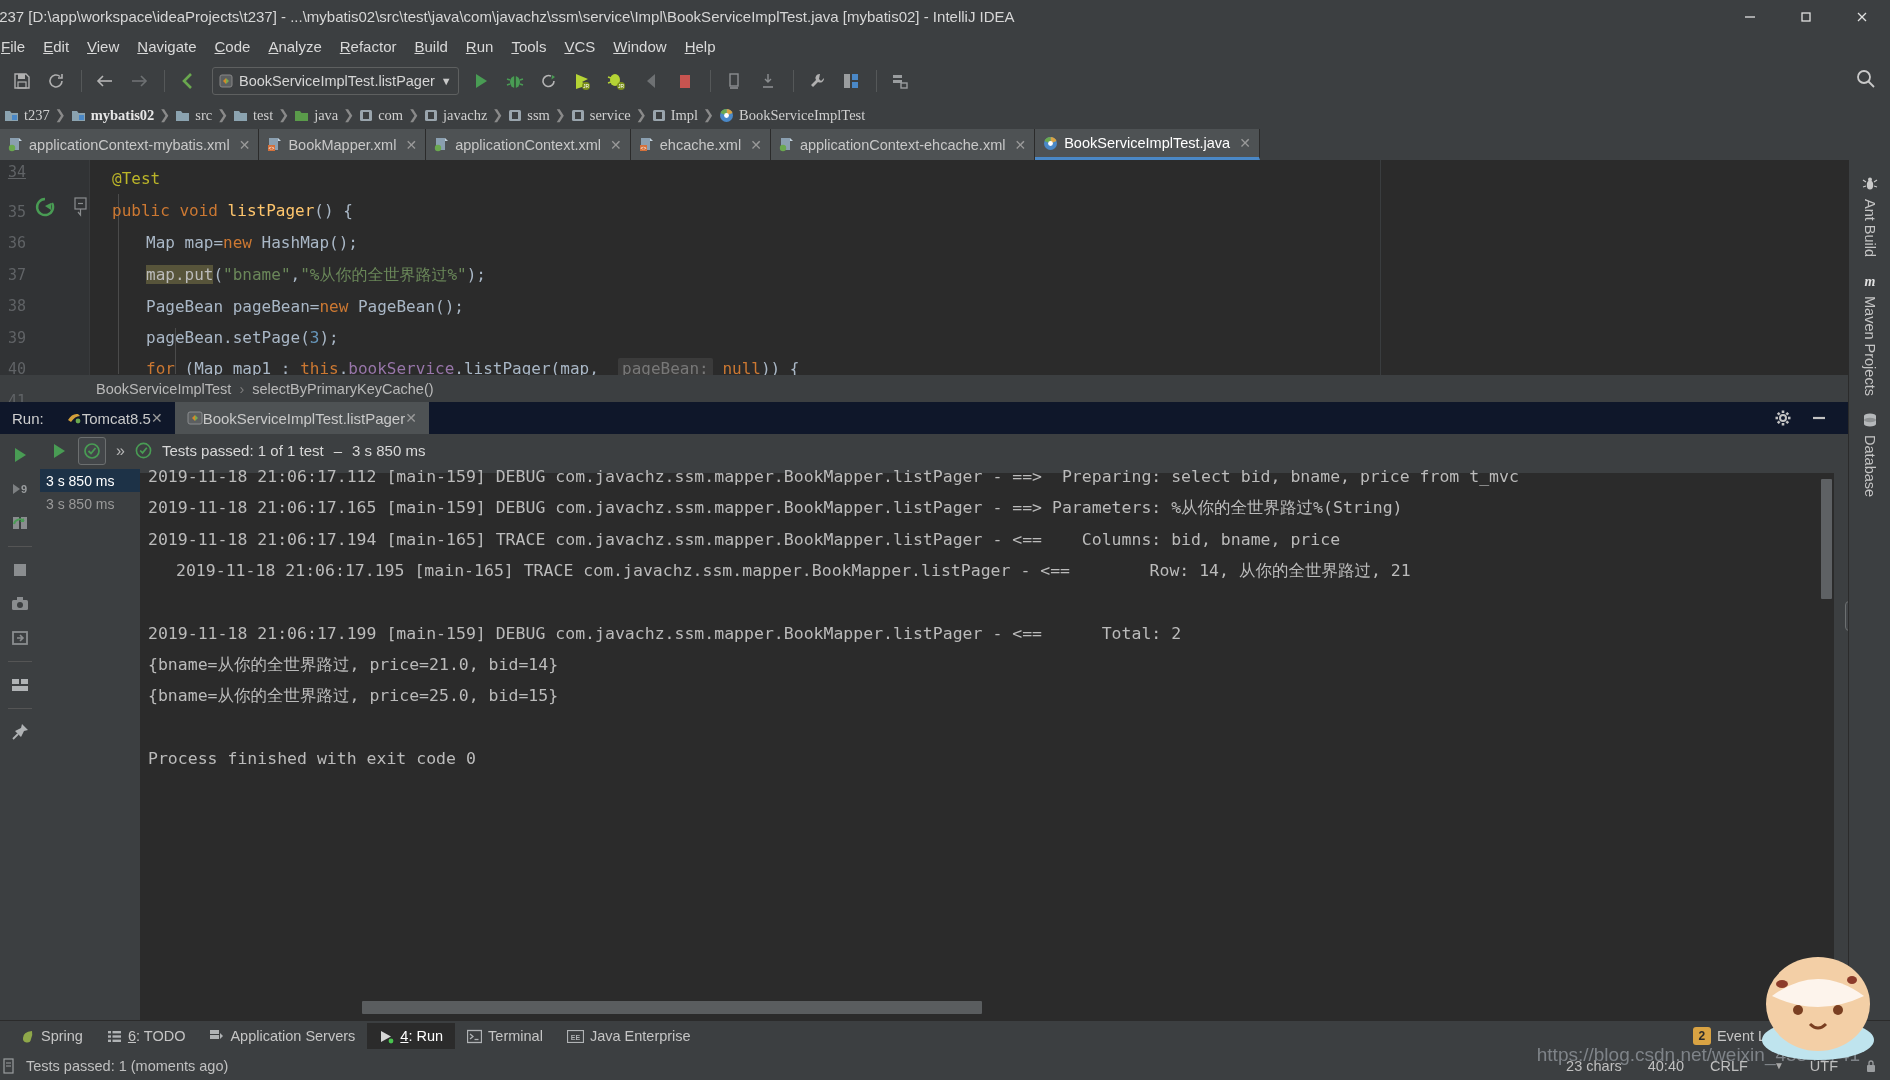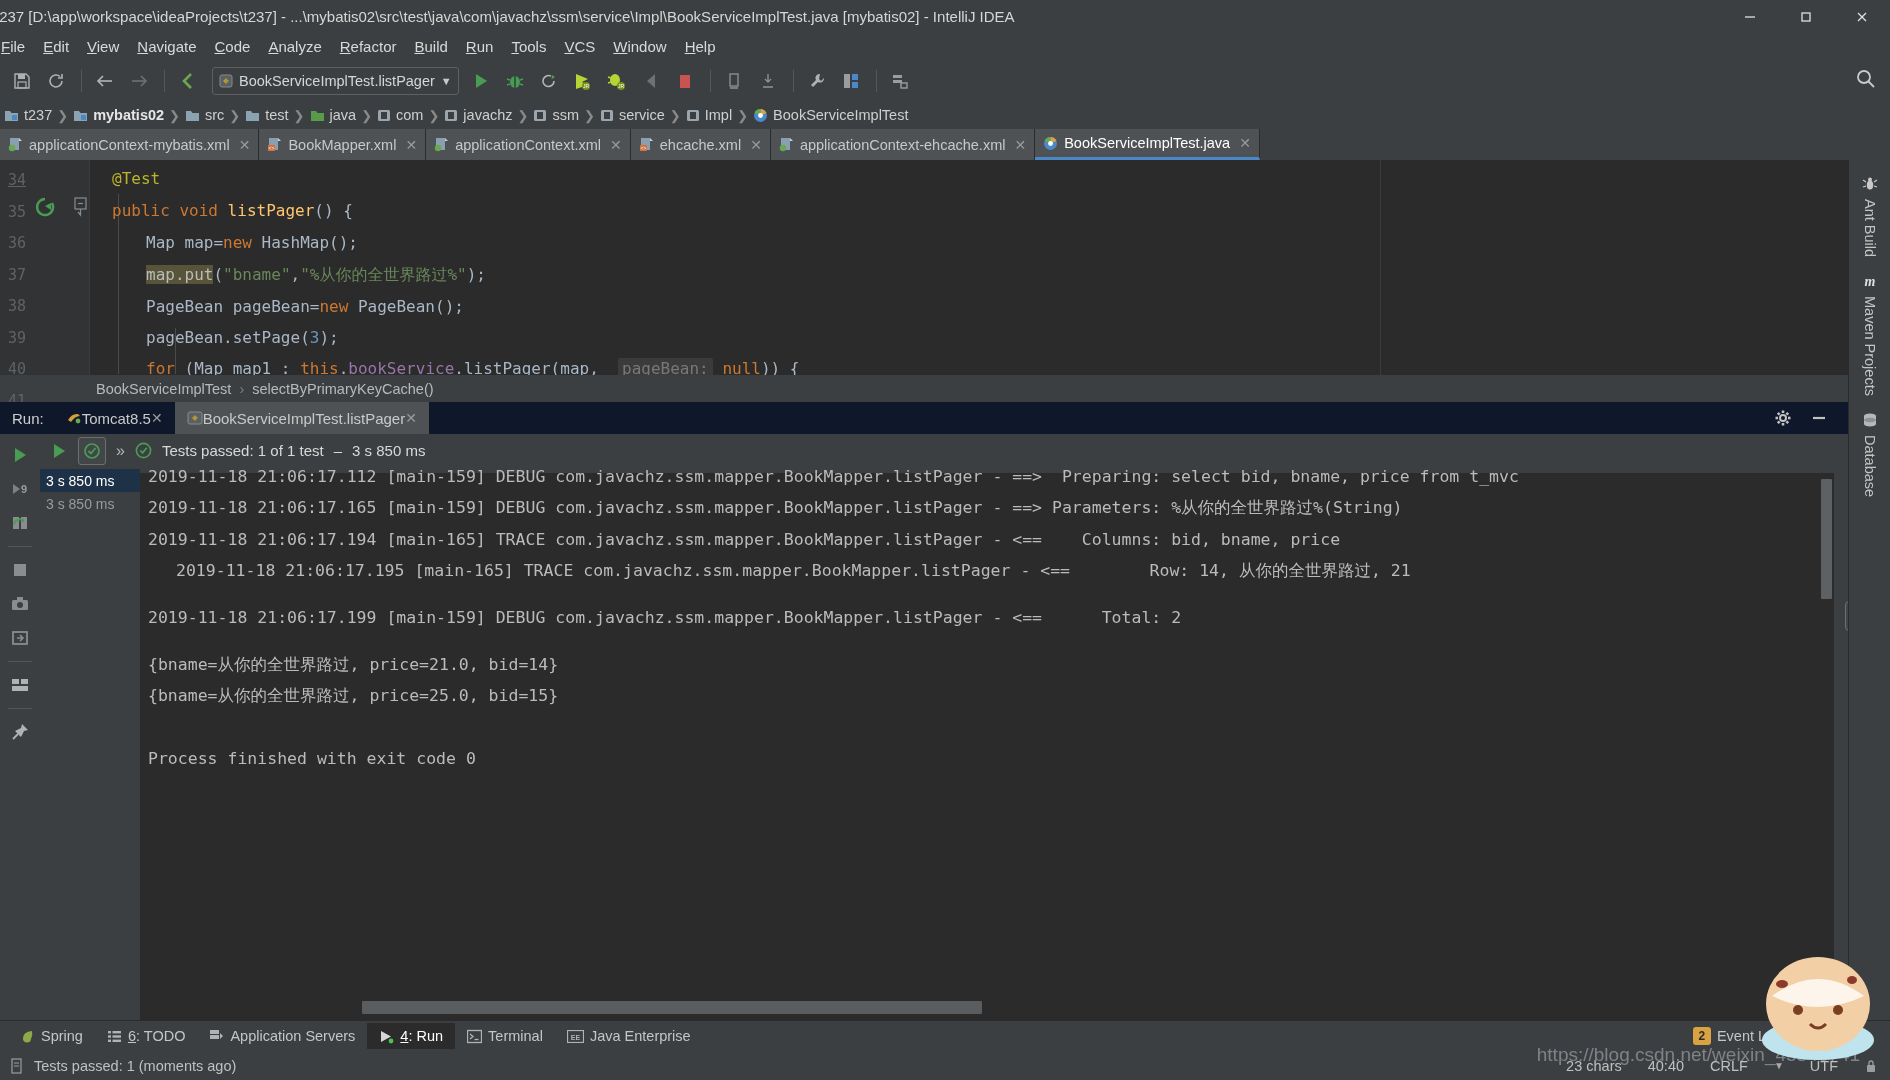--- a/index.html
+++ b/index.html
@@ -34,21 +34,21 @@
   .tb-icon { width:32px; height:30px; display:flex; align-items:center; justify-content:center; margin-right:2px; }
   .tb-sep { width:1px; height:22px; background:#555859; margin:0 7px; }
   .runconfig {
     height: 28px; border:1px solid #5e6060; border-radius:3px; background:#3c3f41;
     display:flex; align-items:center; padding: 0 6px; margin: 0 6px; gap:6px;
   }
   .runconfig .rc-label { font-size:14.5px; color:#d6d6d6; white-space:nowrap; }
   .search-right { position:absolute; right: 12px; top: 6px; }
 
   
-  .navbar { height: 28px; flex: 0 0 28px; background:#3c3f41; display:flex; align-items:center; padding-left:0px; }
+  .navbar { height: 28px; flex: 0 0 28px; background:#3c3f41; display:flex; align-items:center; padding-left:0px;font-family:Liberation Serif, serif; }
   .crumb { display:flex; align-items:center; height:24px; padding: 0 4px 0 4px; gap:5px; font-size:14.5px; color:#cfcfcf; white-space:nowrap;}
   .crumb.bold { font-weight:bold; color:#e6e6e6; }
   .crumb-sep { color:#8a8a8a; font-size:13px; margin: 0 1px; }
 
   
   .tabs { height: 31px; flex:0 0 31px; background:#3c3f41; display:flex; align-items:flex-end; }
   .tab {
     height: 31px; display:flex; align-items:center; gap:6px; padding: 0 8px 0 8px;
     font-size:14.5px; color:#c8c8c8; border-right:1px solid #2b2b2b; white-space:nowrap;
     background:#4e5254;
@@ -117,21 +117,21 @@
   .vtab { writing-mode: vertical-rl; font-size:14.5px; color:#c4c4c4; padding:8px 0; display:flex; align-items:center; gap:7px; }
 
   
   .toolwindow-bar { height:31px; flex:0 0 31px; background:#3c3f41; display:flex; align-items:center; gap:0px; padding-left:8px; border-top:1px solid #2b2b2b;}
   .tw-btn { display:flex; align-items:center; gap:6px; font-size:14.5px; color:#c5c5c5; padding: 4px 12px; height:26px; white-space:nowrap;}
   .tw-btn.active { background:#2b2b2b; color:#ffffff; }
   .tw-btn u { text-decoration: underline; }
   .tw-right { margin-left:auto; display:flex; align-items:center; gap:14px; padding-right:10px;}
   .badge { width:18px;height:18px;border-radius:3px;background:#d9a343;color:#2b2b2b;font-size:12px;display:flex;align-items:center;justify-content:center;font-weight:bold;}
 
-  .statusbar { height:29px; flex:0 0 29px; background:#3c3f41; display:flex; align-items:center; font-size:14.5px; color:#c0c0c0; padding-left:8px; gap:10px;}
+  .statusbar { height:29px; flex:0 0 29px; background:#3c3f41; display:flex; align-items:center; font-size:14.5px; color:#c0c0c0; padding-left:0; gap:10px;}
   .sb-right { margin-left:auto; display:flex; align-items:center; gap:26px; padding-right:12px; }
 
   .watermark {
     position:absolute; right: 30px; bottom: 14px; font-size:19px; color:#8a8f95; opacity:.85;
     font-family:"Liberation Sans", sans-serif; pointer-events:none;
   }
   .mascot { position:absolute; right: 6px; bottom: 16px; width:132px; height:120px; pointer-events:none; }
   svg { display:block; }
 </style>
 </head>
@@ -497,21 +497,21 @@
     </div>
 
   <div class="editor-wrap">
     <div class="gutter" id="gutter">
       <div style="position:absolute;left:34px;top:36px;">
         <svg width="22" height="22" viewBox="0 0 22 22">
             <path d="M11 3 a8 8 0 1 0 7 4" fill="none" stroke="#499c54" stroke-width="2.4"></path>
             <path d="M11 10 L17 7 L17 14 Z" fill="#499c54"></path>
           </svg>
       </div>
-    <div class="gutter-num" style="top: 11px; text-decoration: underline;">34</div>
+    <div class="gutter-num" style="top: 3px; text-decoration: underline;">34</div>
         <div class="gutter-num" style="top: 42.5px;">35</div>
         <div class="gutter-num" style="top: 74px;">36</div>
         <div class="gutter-num" style="top: 105.5px;">37</div>
         <div class="gutter-num" style="top: 137px;">38</div>
         <div class="gutter-num" style="top: 168.5px;">39</div>
         <div class="gutter-num" style="top: 200px;">40</div>
         <div class="gutter-num" style="top: 231.5px;">41</div>
       </div>
     <div class="fold-col">
       <div style="position:absolute;left:1px;top:36px;">
@@ -706,21 +706,21 @@
           </div>
 
         <div class="console" id="console">
           <div style="position:absolute;left:0;top:0;width:100%;height:6px;background:#3c3f41;"></div>
           <div style="position:absolute;right:2px;top:12px;width:11px;height:120px;background:#5e6164;border-radius:1px;"></div>
           <div style="position:absolute;left:222px;bottom:6px;width:620px;height:13px;background:#5a5d5f;border-radius:1px;"></div>
         <div class="cline" style="top: 2px;">2019-11-18 21:06:17.112 [main-159] DEBUG com.javachz.ssm.mapper.BookMapper.listPager - ==&gt;  Preparing: select bid, bname, price from t_mvc</div>
             <div class="cline" style="top: 33.3px;">2019-11-18 21:06:17.165 [main-159] DEBUG com.javachz.ssm.mapper.BookMapper.listPager - ==&gt; Parameters: %从你的全世界路过%(String)</div>
             <div class="cline" style="top: 64.6px;">2019-11-18 21:06:17.194 [main-165] TRACE com.javachz.ssm.mapper.BookMapper.listPager - &lt;==    Columns: bid, bname, price</div>
             <div class="cline" style="top: 95.9px; margin-left: 28px;">2019-11-18 21:06:17.195 [main-165] TRACE com.javachz.ssm.mapper.BookMapper.listPager - &lt;==        Row: 14, 从你的全世界路过, 21</div>
-            <div class="cline" style="top: 143px;">2019-11-18 21:06:17.199 [main-159] DEBUG com.javachz.ssm.mapper.BookMapper.listPager - &lt;==      Total: 2</div>
+            <div class="cline" style="top: 159px;">2019-11-18 21:06:17.199 [main-159] DEBUG com.javachz.ssm.mapper.BookMapper.listPager - &lt;==      Total: 2</div>
             <div class="cline" style="top: 189.8px;">{bname=从你的全世界路过, price=21.0, bid=14}</div>
             <div class="cline" style="top: 221.1px;">{bname=从你的全世界路过, price=25.0, bid=15}</div>
             <div class="cline" style="top: 283.7px;">Process finished with exit code 0</div>
           </div>
 
         <div class="console-tools">
           <div class="ct-icon">
             <svg width="22" height="22" viewBox="0 0 22 22">
                 <line x1="11" y1="18" x2="11" y2="4" stroke="#9a9d9f" stroke-width="1.8"></line>
                 <path d="M6 9 L11 4 L16 9" fill="none" stroke="#9a9d9f" stroke-width="1.8"></path>

